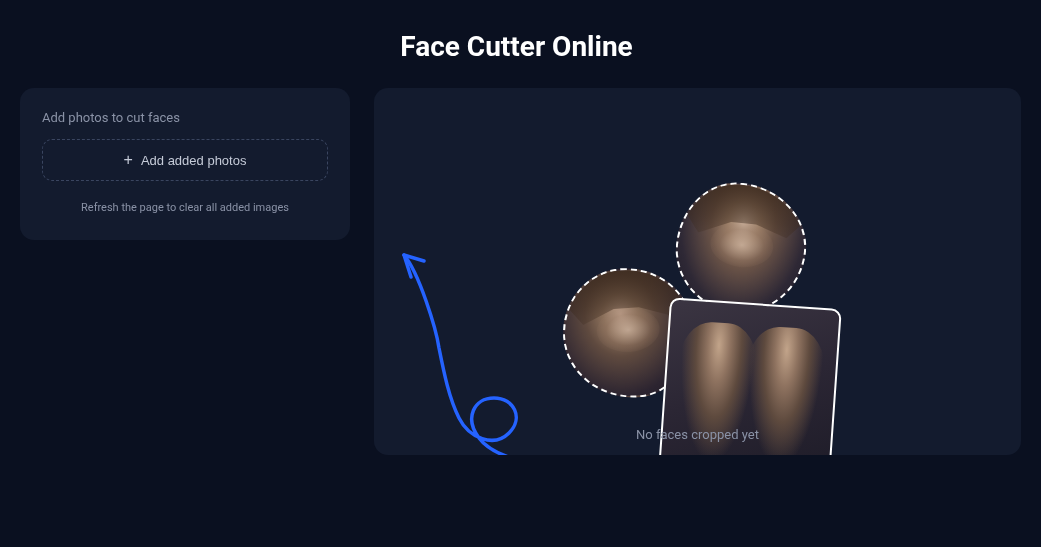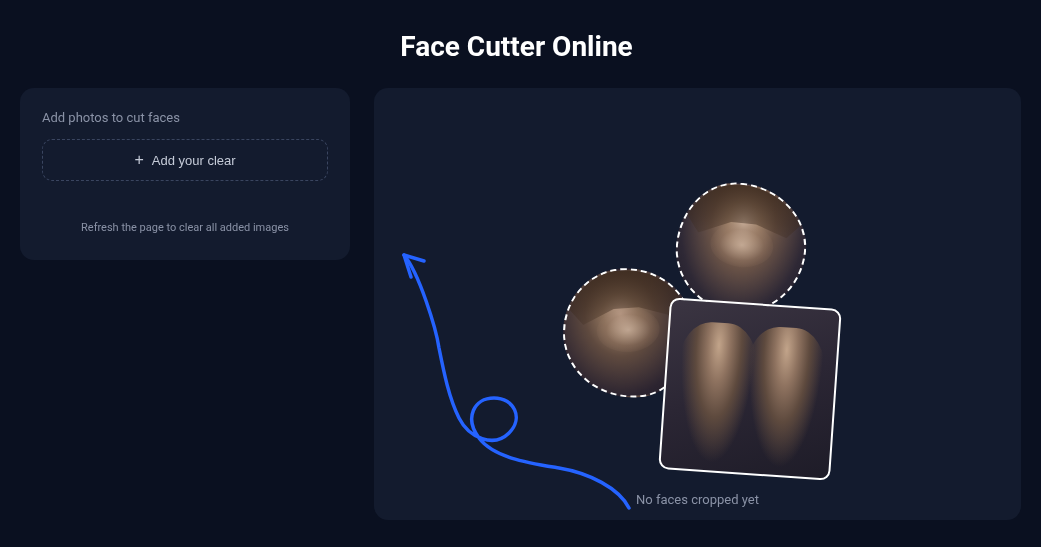--- a/index.html
+++ b/index.html
@@ -55,28 +55,28 @@
     }
     .plus-icon {
       font-size: 16px;
       font-weight: 300;
       line-height: 1;
     }
     .hint-text {
       font-size: 11px;
       color: #8a92a6;
       text-align: center;
-      margin-top: 40px;
+      margin-top: 20px;
     }
     .right-panel {
       flex: 1;
       background: #131b2e;
       border-radius: 14px;
       position: relative;
-      height: 432px;
+      height: 367px;
       overflow: hidden;
     }
     .illustration-area {
       position: relative;
       width: 100%;
       height: 100%;
     }
     .arrow-svg {
       position: absolute;
       left: 15px;
@@ -175,21 +175,21 @@
 </head>
 <body>
 
 <h1 class="page-title">Face Cutter Online</h1>
 
 <div class="content-wrapper">
   <div class="left-panel">
     <div class="panel-label">Add photos to cut faces</div>
     <button class="add-button">
       <span class="plus-icon">+</span>
-      <span>Add your clear</span>
+      <span>Add added photos</span>
     </button>
     <div class="hint-text">Refresh the page to clear all added images</div>
   </div>
 
   <div class="right-panel">
     <div class="illustration-area">
       <svg class="arrow-svg" viewBox="0 0 260 280">
         <path d="M 240 265 
                  C 230 245, 200 230, 170 225
                  C 140 220, 105 215, 90 195

